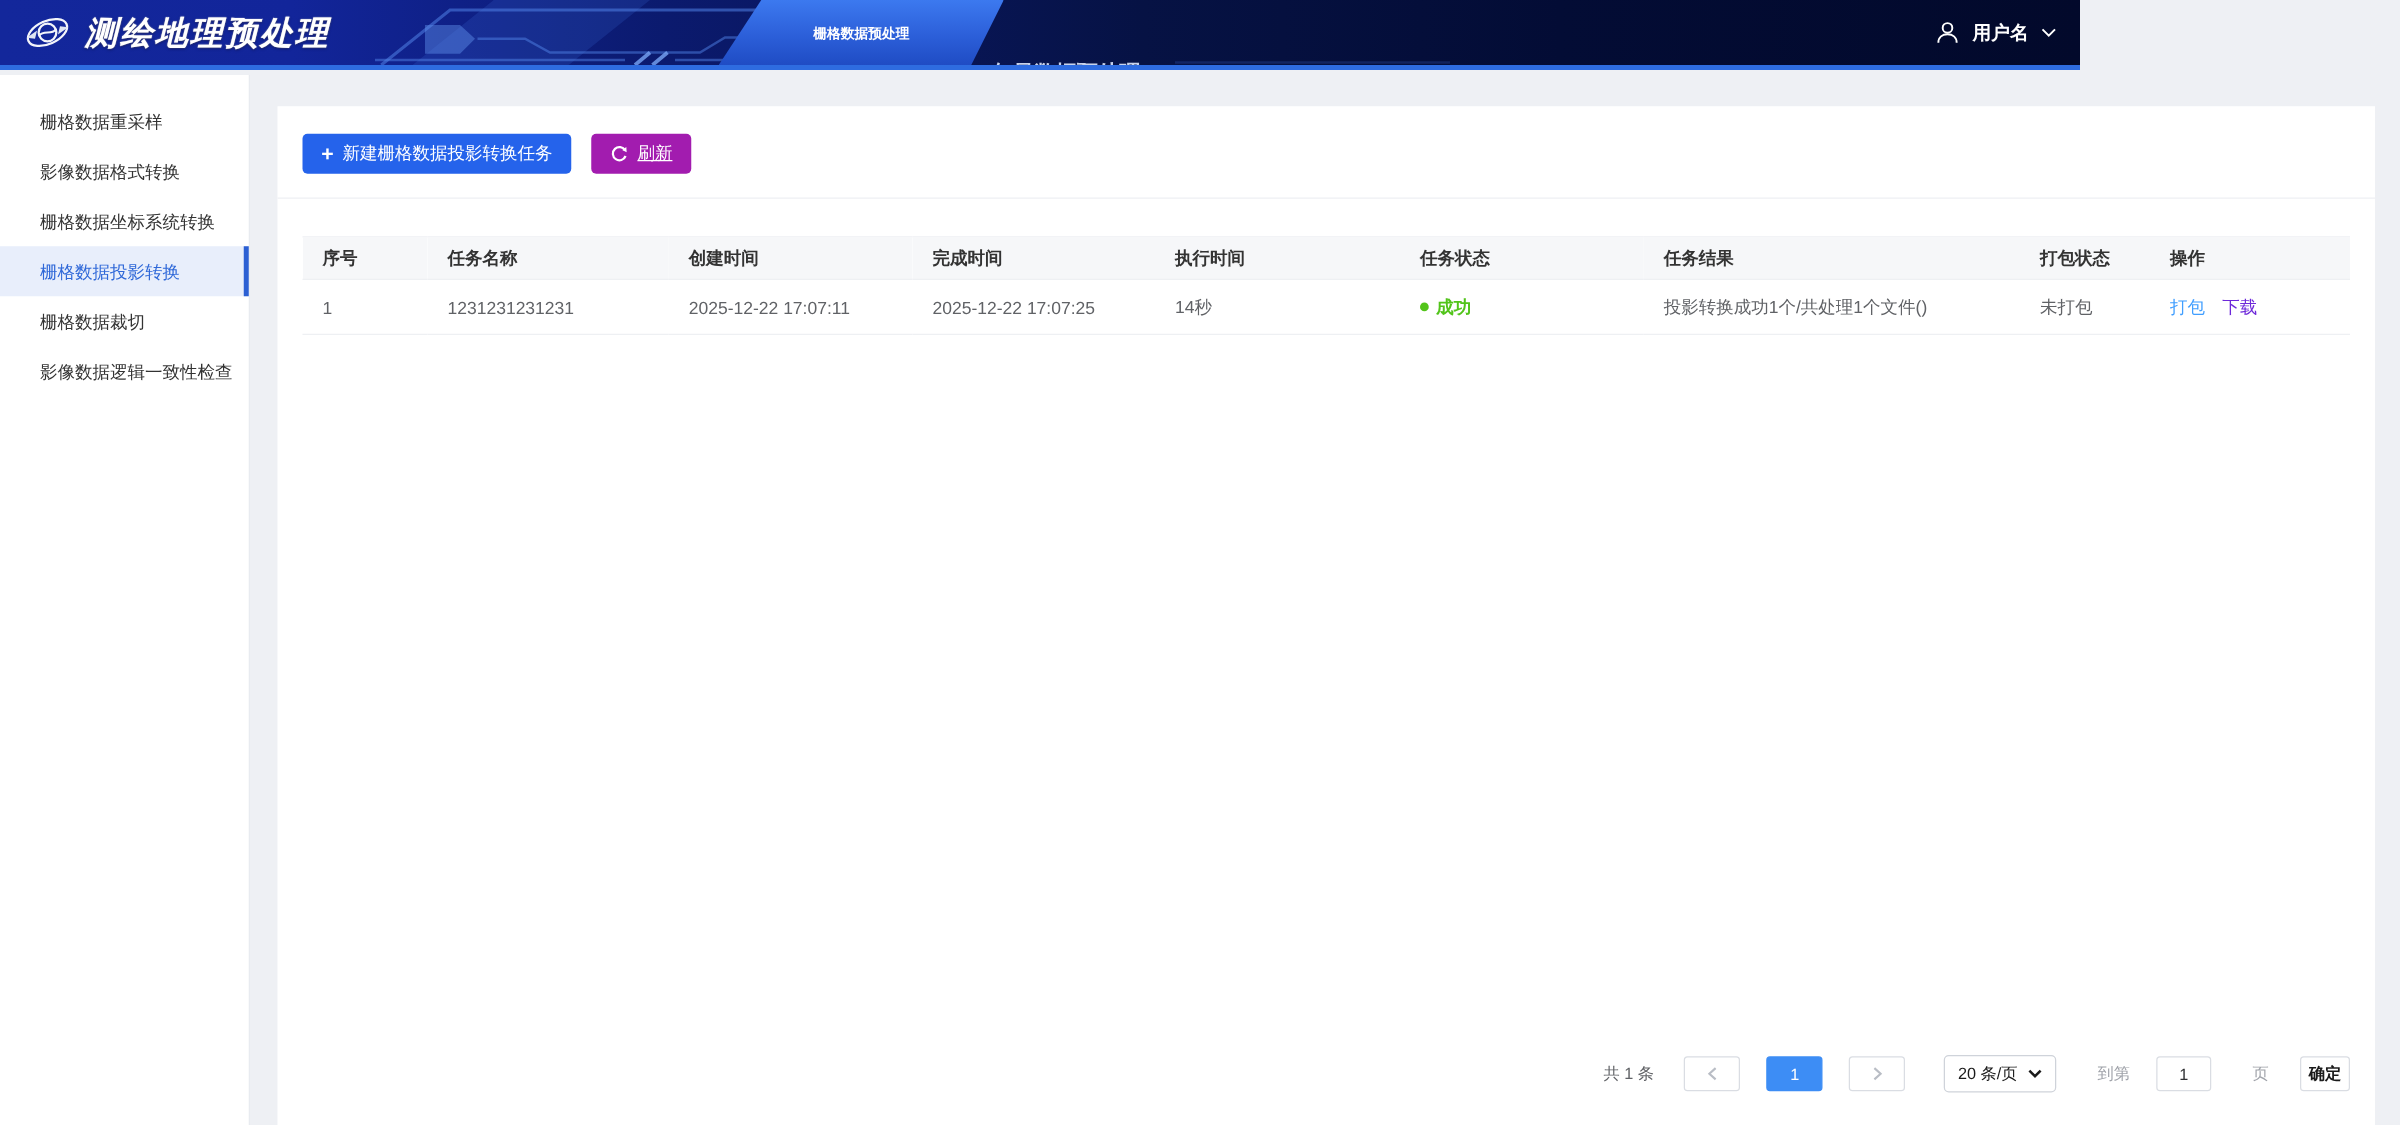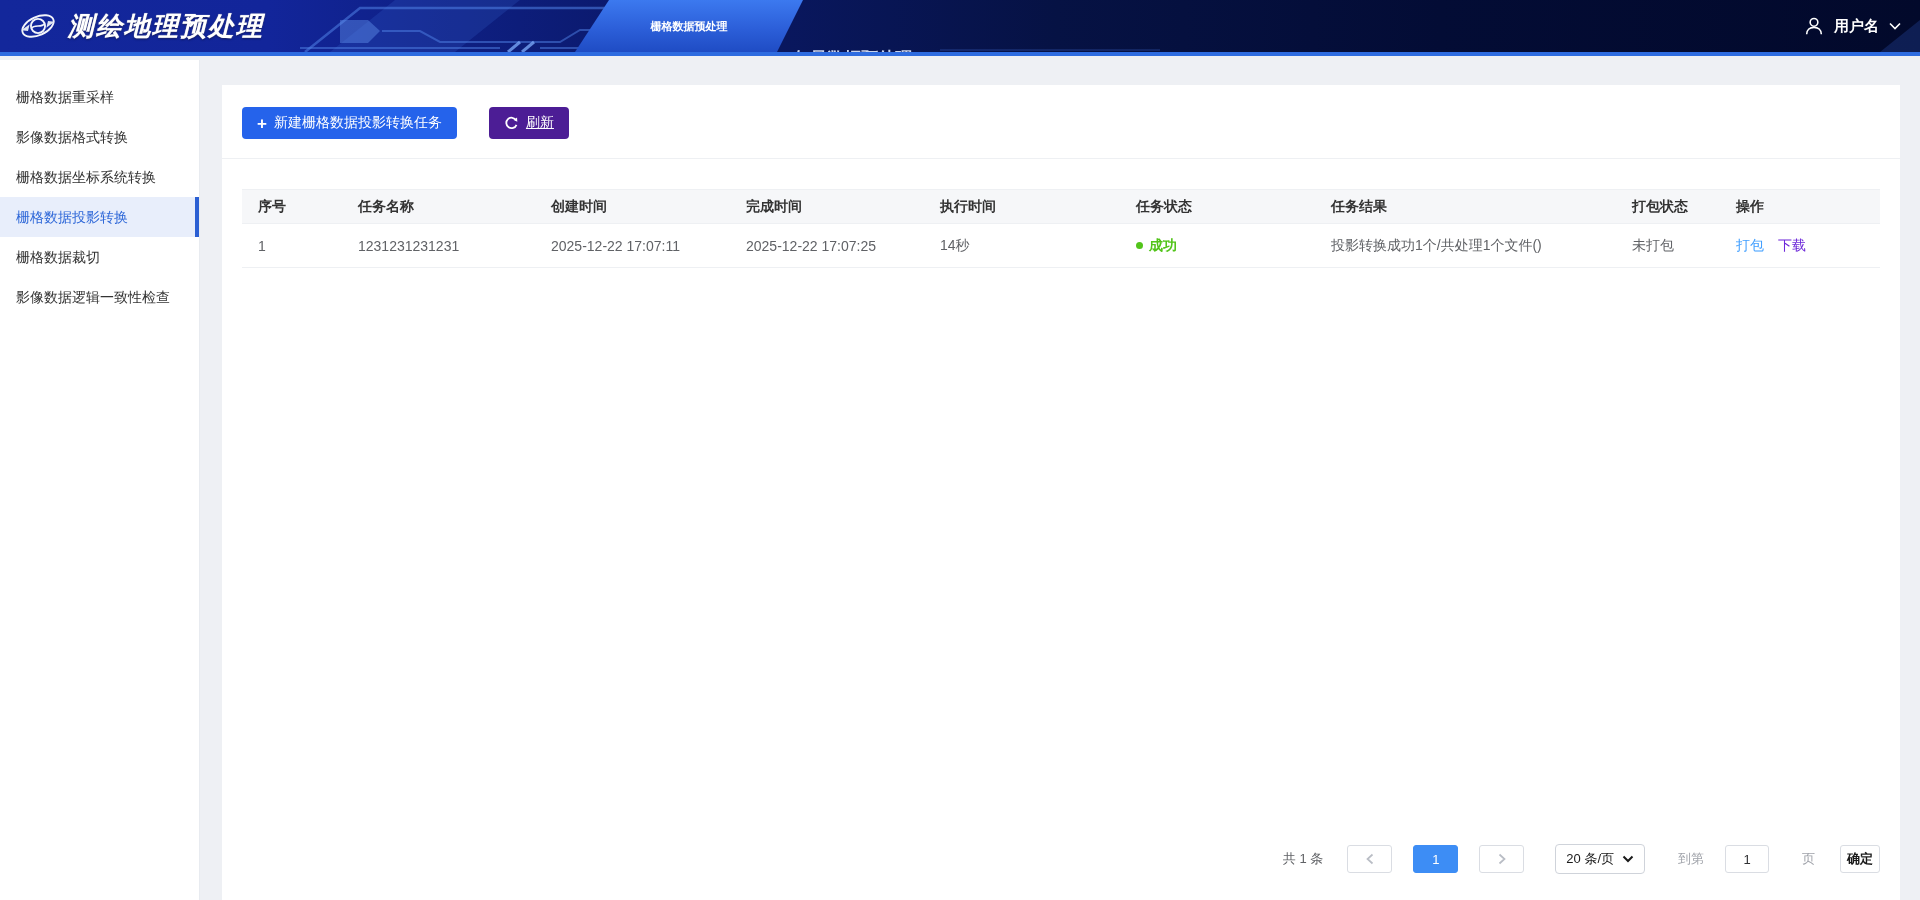--- a/index.html
+++ b/index.html
@@ -1,21 +1,21 @@
 <!DOCTYPE html>
 <html><head>
 <meta charset="utf-8">
 <style>
   * { margin:0; padding:0; box-sizing:border-box; }
   html,body { width:1920px; height:900px; overflow:hidden; }
   body { font-family:"Liberation Sans","DejaVu Sans",sans-serif; background:#eef0f4; position:relative; }
 
   
   .header {
-    position:absolute; top:0; left:0; width:1920px; height:56px;
+    position:absolute; top:0; left:0; width:1664px; height:56px;
     background:linear-gradient(90deg,#13279b 0%,#12259a 14%,#0b1a6e 32%,#061244 55%,#030c35 75%,#02092b 100%);
     border-bottom:4px solid #2e6ce0;
     overflow:hidden;
   }
   .header-deco { position:absolute; top:0; left:0; width:1920px; height:52px; pointer-events:none; }
   .brand { position:absolute; left:18px; top:0; height:52px; display:flex; align-items:center; gap:10px; z-index:3; }
   .brand-title {
     color:#fff; font-size:26px; font-weight:bold; letter-spacing:2px; font-style:italic;
     text-shadow:0 1px 2px rgba(0,0,40,.6), 0 0 1px #fff;
     white-space:nowrap;
@@ -34,40 +34,40 @@
   }
   .user-area { position:absolute; right:18px; top:0; height:52px; display:flex; align-items:center; gap:9px; z-index:3; color:#fff; cursor:pointer; }
   .user-name { font-size:15px; font-weight:bold; }
 
   
   .sidebar {
     position:absolute; top:60px; left:0; width:200px; bottom:0;
     background:#fff; border-right:1px solid #e8ebf0; padding-top:17px;
   }
   .side-item {
-    height:40px; line-height:40px; padding-left:16px; font-size:14px; color:#333;
+    height:40px; line-height:40px; padding-left:32px; font-size:14px; color:#333;
     cursor:pointer; white-space:nowrap;
   }
   .side-item.active {
     background:#e8eefb; color:#2f68d8; border-right:4px solid #2b5fd3;
   }
 
   
   .card {
     position:absolute; top:85px; left:222px; right:20px; bottom:0;
     background:#fff; display:flex; flex-direction:column;
   }
   .toolbar { margin:22px 20px 0; display:flex; align-items:center; }
   .btn {
     height:32px; border:none; border-radius:4px; color:#fff; font-size:14px;
     display:inline-flex; align-items:center; gap:7px; padding:0 15px; cursor:pointer;
     font-family:inherit;
   }
   .btn-primary { background:#2563eb; }
-  .btn-refresh { background:#4c1d95; margin-left:32px;text-decoration:underline; }
+  .btn-refresh { background:#a21caf; margin-left:16px;text-decoration:underline; }
   .plus-glyph { font-size:17px; font-weight:bold; line-height:1; }
   .search-box { margin-left:auto; display:flex; height:32px; }
   .search-input {
     width:214px; height:32px; border:1px solid #d9dce3; border-right:none;
     border-radius:2px 0 0 2px; padding:0 10px; font-size:13px; color:#333; outline:none;
     font-family:inherit;
   }
   .search-input::placeholder { color:#b8bcc4; }
   .search-btn {
     width:37px; height:32px; background:#fff; border:1px solid #d9dce3; border-radius:0 2px 2px 0;

